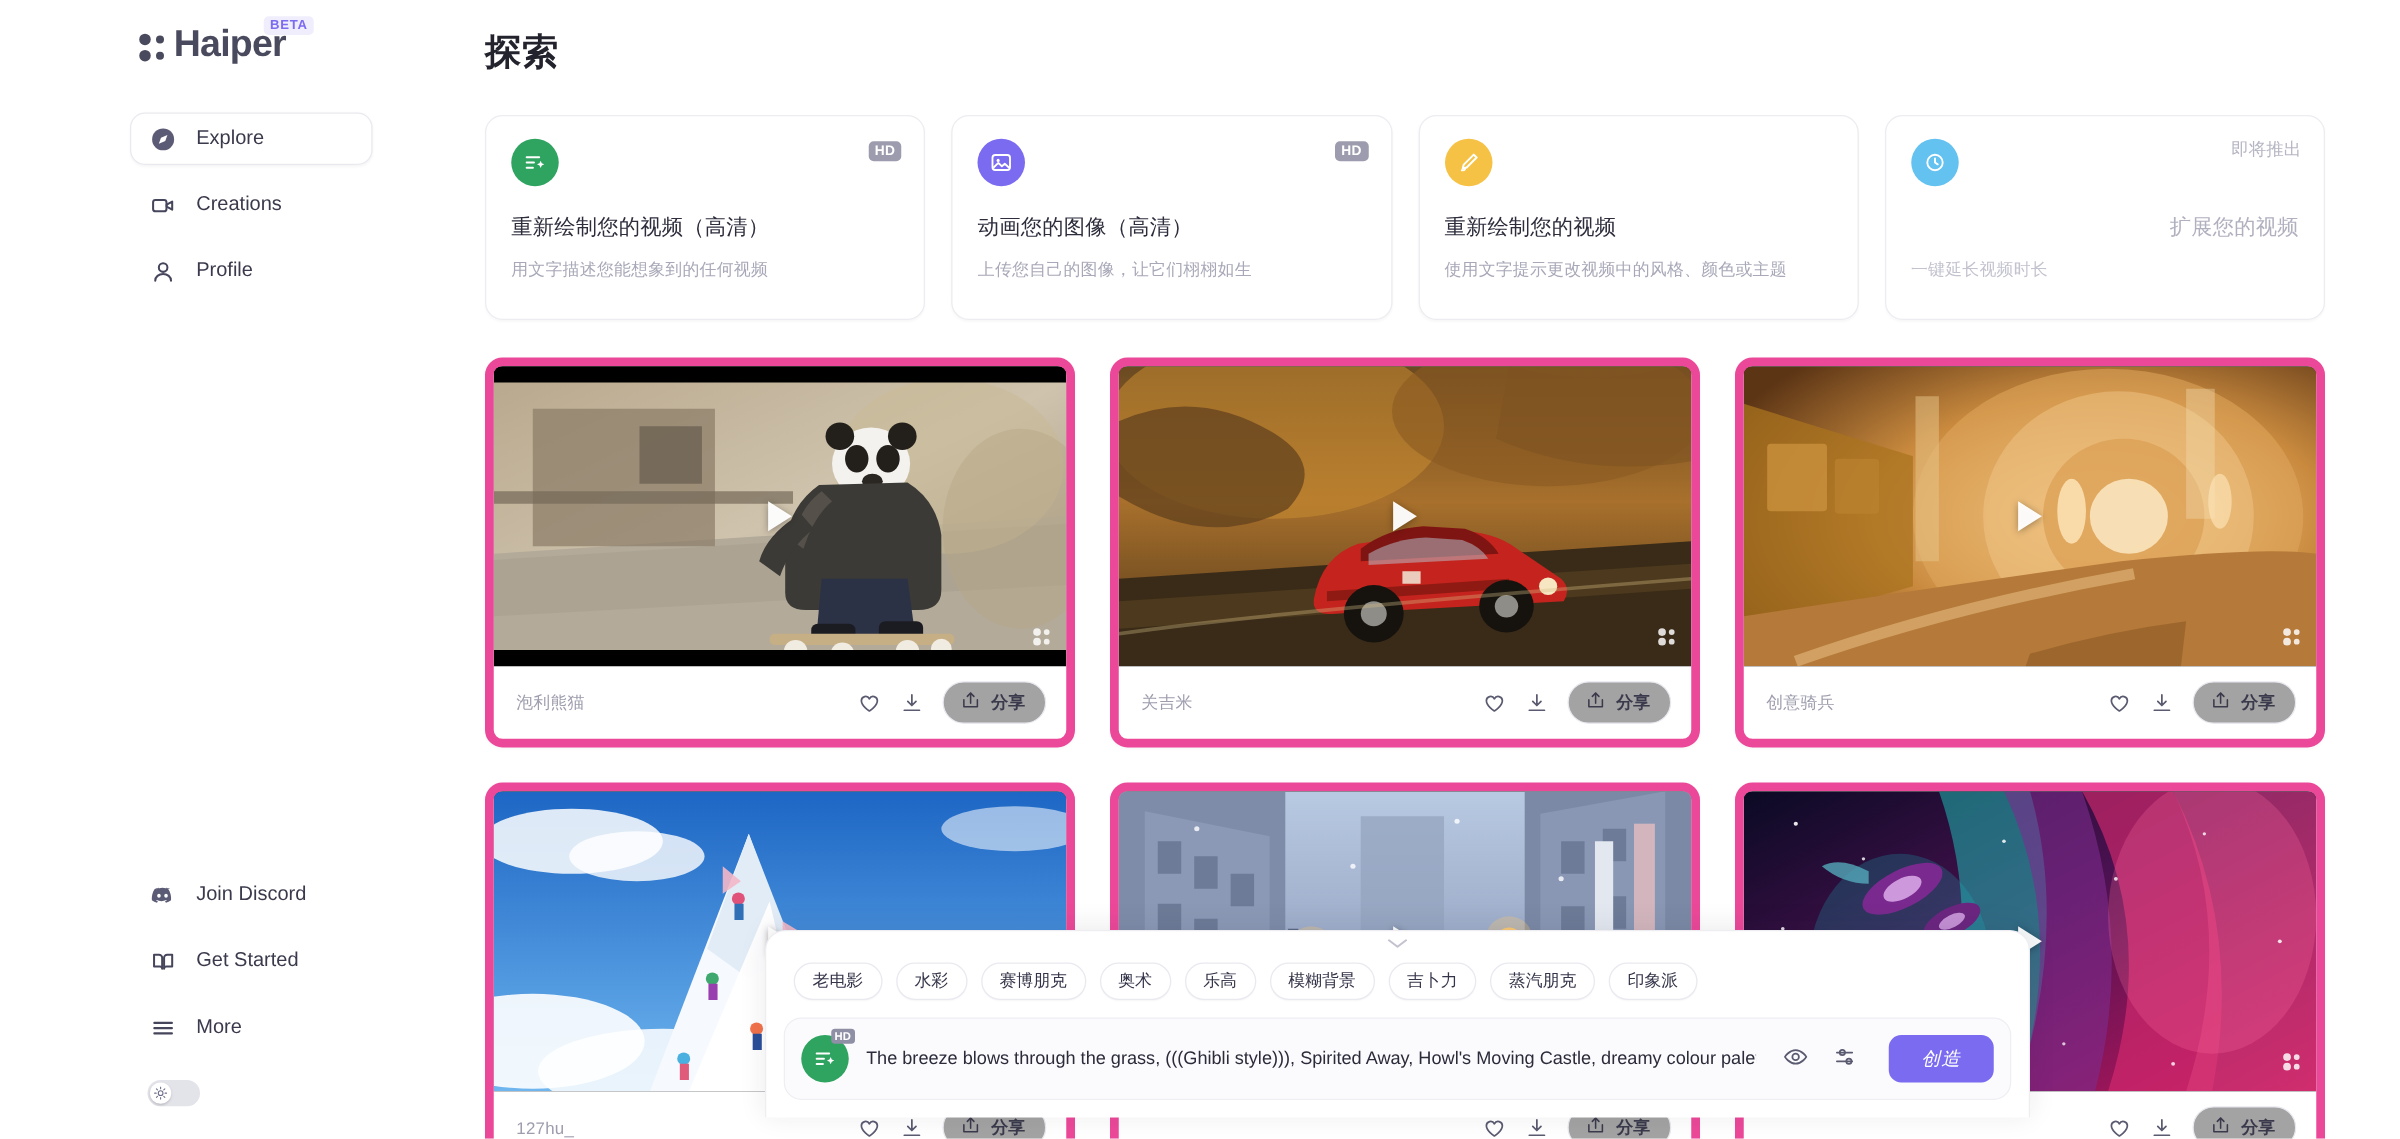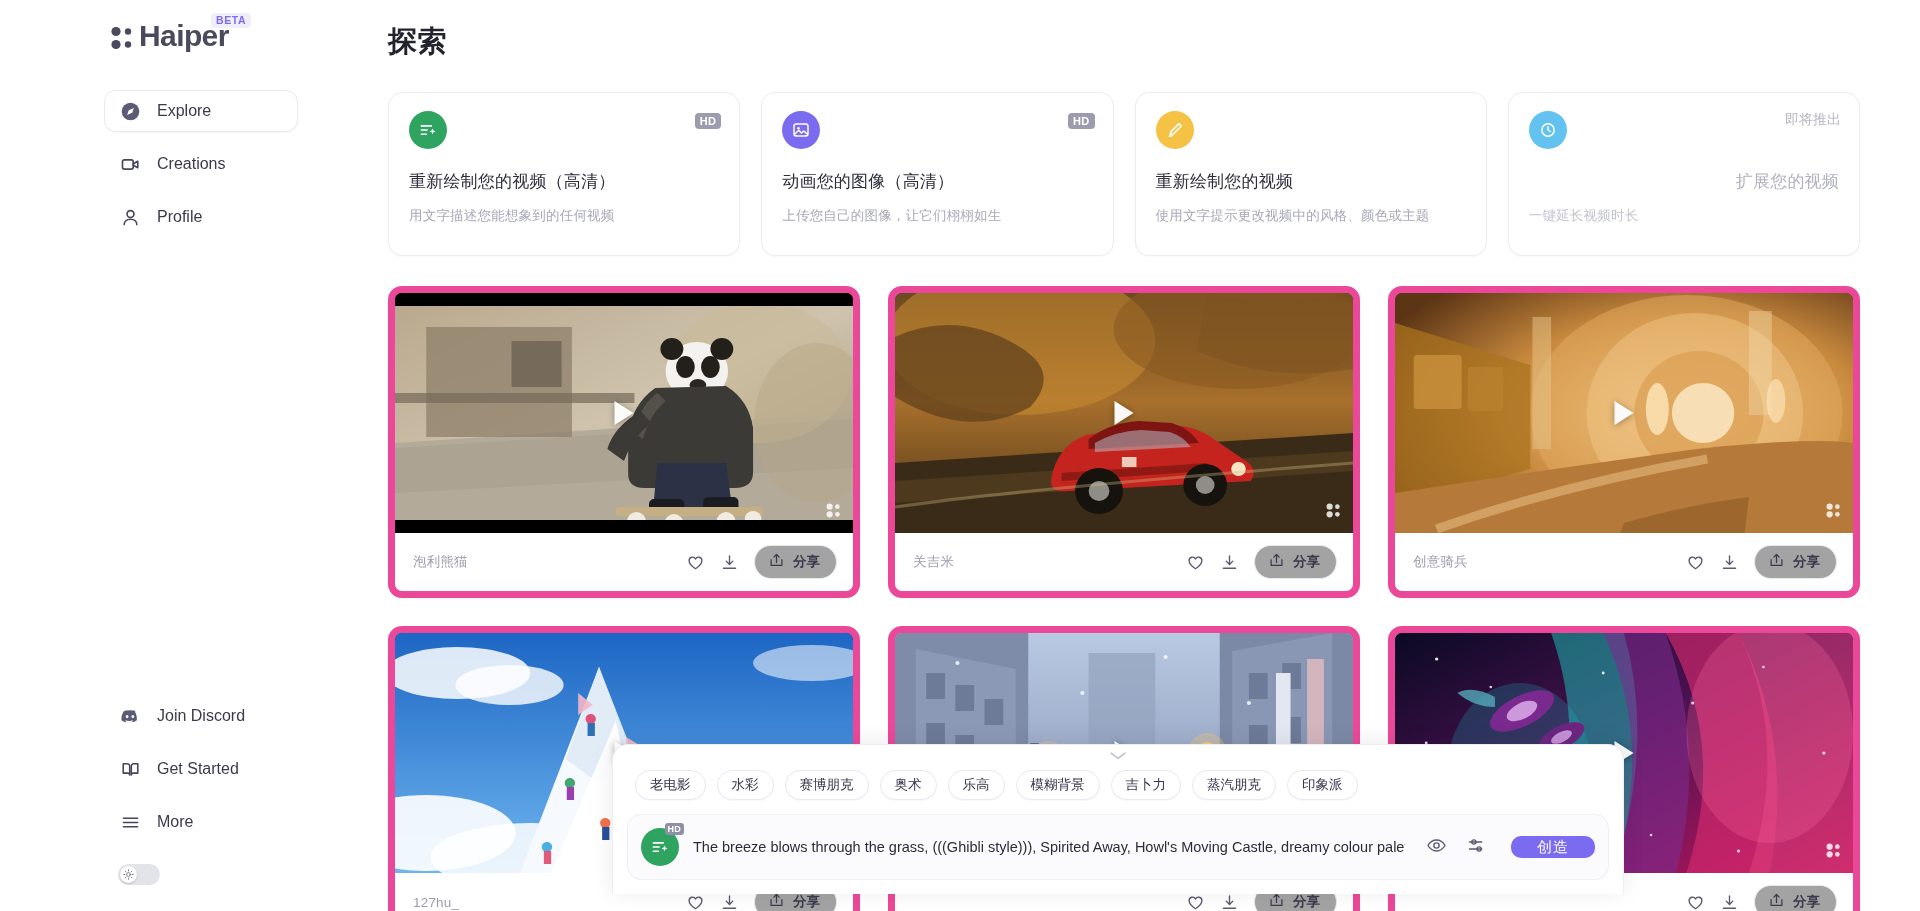--- a/index.html
+++ b/index.html
@@ -199,24 +199,25 @@
   }
   .prompt-input {
     flex: 1 1 auto; border: none; outline: none; background: transparent;
     font-size: 14.5px; color: #2b2b3a;
     font-family: "Liberation Sans", "DejaVu Sans", sans-serif;
     padding: 0; min-width: 0;
   }
   .prompt-input::placeholder { color: #b2b2c0; }
   .composer-actions { display: flex; align-items: center; gap: 6px; flex: 0 0 auto; }
   .create-btn {
-    margin-left: 12px; height: 22px; padding: 0 26px;
+    margin-left: 12px; height: 38px; padding: 0 26px;
     background: #7a6bf0; color: #fff; border: none; border-radius: 10px;
     font-size: 15px; cursor: pointer; letter-spacing: 1px;
     font-family: "Liberation Sans", "DejaVu Sans", sans-serif;
+    font-style: italic;
   }
 </style>
 </head>
 <body>
 
 <div class="app">
 
   <aside class="sidebar">
 
     <div class="brand">

